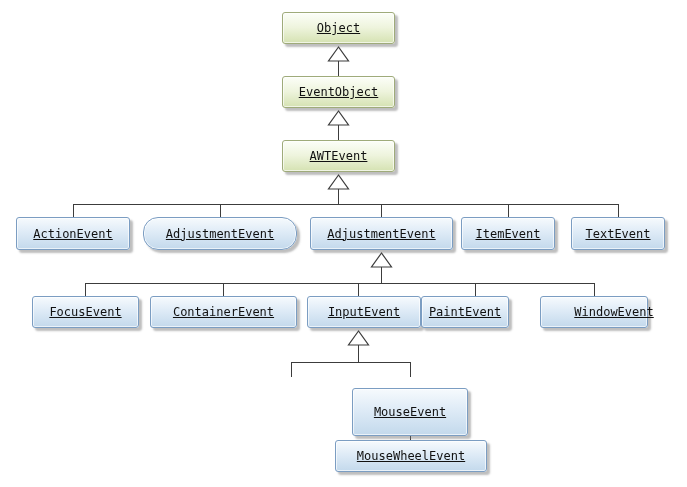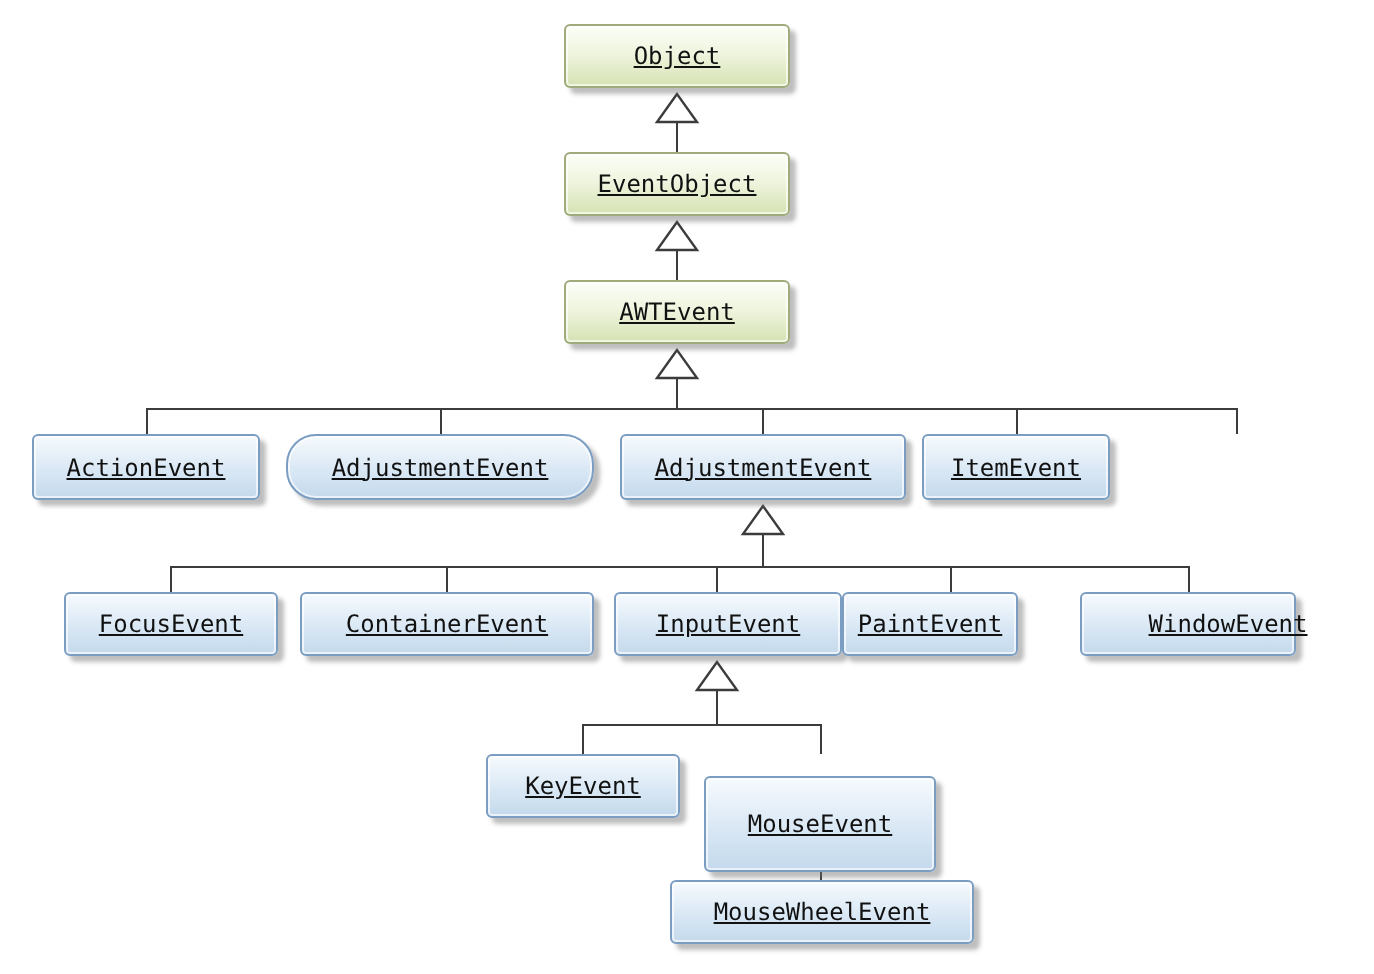--- a/index.html
+++ b/index.html
@@ -103,25 +103,25 @@
   <div class="node superclass" style="left:282px; top:12px;  width:113px; height:32px;">Object</div>
 
   <div class="node superclass" style="left:282px; top:76px;  width:113px; height:32px;">EventObject</div>
 
   <div class="node superclass" style="left:282px; top:140px; width:113px; height:32px;">AWTEvent</div>
 
   <div class="node event" style="left:16px;  top:217px; width:114px; height:33px;text-align:center;">ActionEvent</div>
   <div class="node event" style="left:143px; top:217px; width:154px; height:33px;border-radius:15px;">AdjustmentEvent</div>
   <div class="node event" style="left:310px; top:217px; width:143px; height:33px;">AdjustmentEvent</div>
   <div class="node event" style="left:461px; top:217px; width:94px;  height:33px;">ItemEvent</div>
+  <div class="node event" style="left:571px; top:217px; width:94px;  height:33px;">TextEvent</div>
 
   <div class="node event" style="left:32px;  top:296px; width:107px; height:32px;">FocusEvent</div>
   <div class="node event" style="left:150px; top:296px; width:147px; height:32px;">ContainerEvent</div>
   <div class="node event" style="left:307px; top:296px; width:114px; height:32px;">InputEvent</div>
   <div class="node event" style="left:421px; top:296px; width:88px; height:32px;text-align:center;">PaintEvent</div>
   <div class="node event" style="left:540px; top:296px; width:108px; height:32px;padding-left:40px;">WindowEvent</div>
 
-  <div class="node event" style="left:243px; top:377px; width:97px;  height:32px;">KeyEvent</div>
   <div class="node event" style="left:352px; top:388px; width:116px; height:48px;">MouseEvent</div>
 
   <div class="node event" style="left:335px; top:440px; width:152px; height:32px;">MouseWheelEvent</div>
 
 </div>
 
 </body></html>

